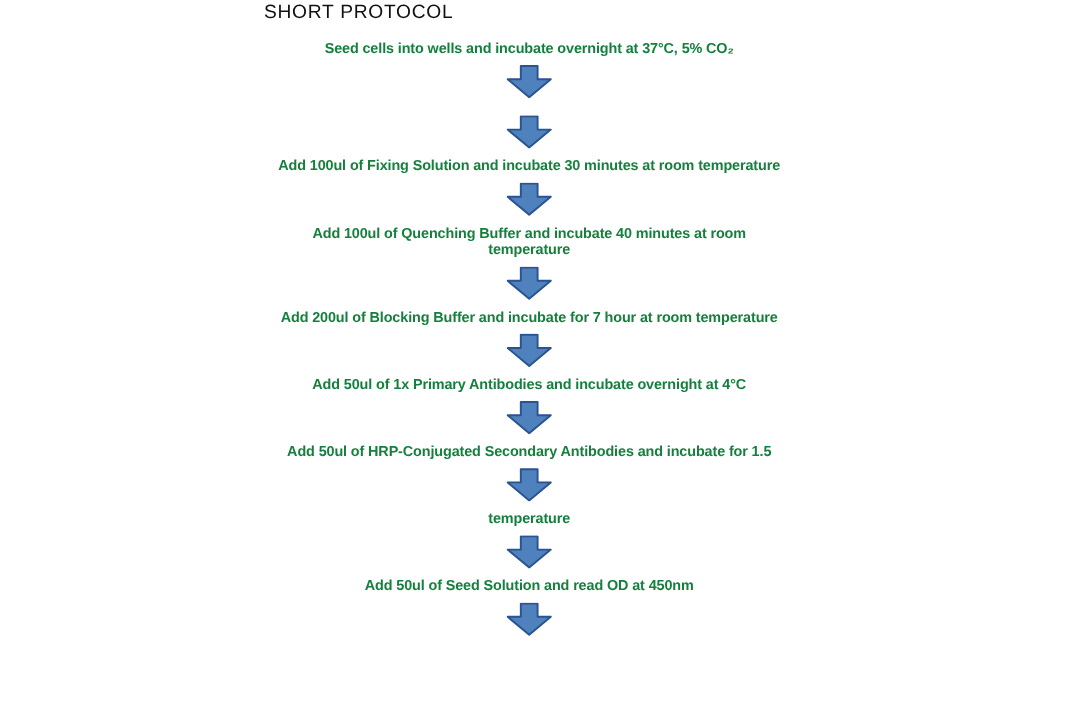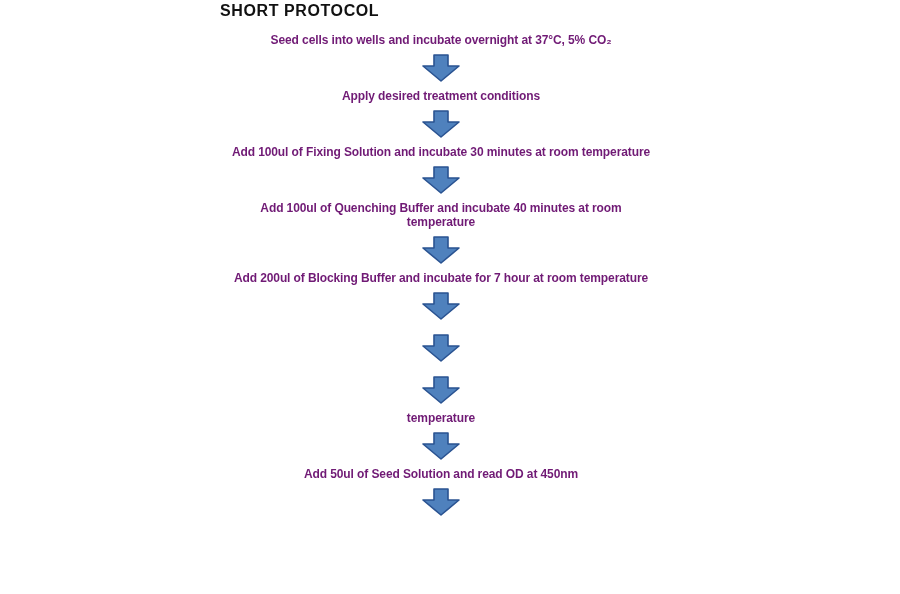--- a/index.html
+++ b/index.html
@@ -12,39 +12,39 @@
   }
   .canvas {
     position: absolute; left: 0; top: 0;
     width: 900px; height: 594px;
     background: #ffffff;
   }
   .title {
     position: absolute;
     left: 220px; top: 2px;
     font-size: 16px;
-    font-weight: bold;
+    font-weight: normal;
     letter-spacing: 0.6px;
     color: #111111;
     white-space: nowrap;
   }
   .flow {
     position: absolute;
     left: 161px; top: 33px;
     width: 560px;
     display: flex;
     flex-direction: column;
     align-items: center;
   }
   .step {
     font-size: 12px;
     font-weight: bold;
     line-height: 14px;
     letter-spacing: -0.1px;
-    color: #701a75;
+    color: #15803d;
     text-align: center;
     white-space: nowrap;
   }
   .step .line { display: block; }
   .arrow {
     margin: 7px 0;
     display: block;
   }
 </style>
 </head>
@@ -57,23 +57,20 @@
   <div class="flow">
 
     <div class="step">
       <span class="line">Seed cells into wells and incubate overnight at 37°C, 5% CO₂</span>
     </div>
 
     <svg class="arrow" width="38" height="28" viewBox="0 0 38 28">
       <polygon points="12,1 26,1 26,12 37,12 19,27 1,12 12,12" stroke-width="1.6" stroke-linejoin="round" fill="#4f81bd" stroke="#2a5391"></polygon>
     </svg>
 
-    <div class="step">
-      <span class="line">Apply desired treatment conditions</span>
-    </div>
 
     <svg class="arrow" width="38" height="28" viewBox="0 0 38 28">
       <polygon points="12,1 26,1 26,12 37,12 19,27 1,12 12,12" stroke-width="1.6" stroke-linejoin="round" fill="#4f81bd" stroke="#2a5391"></polygon>
     </svg>
 
     <div class="step">
       <span class="line">Add 100ul of Fixing Solution and incubate 30 minutes at room temperature</span>
     </div>
 
     <svg class="arrow" width="38" height="28" viewBox="0 0 38 28">
@@ -90,26 +87,30 @@
     </svg>
 
     <div class="step">
       <span class="line">Add 200ul of Blocking Buffer and incubate for 7 hour at room temperature</span>
     </div>
 
     <svg class="arrow" width="38" height="28" viewBox="0 0 38 28">
       <polygon points="12,1 26,1 26,12 37,12 19,27 1,12 12,12" stroke-width="1.6" stroke-linejoin="round" fill="#4f81bd" stroke="#2a5391"></polygon>
     </svg>
 
+    <div class="step">
+      <span class="line">Add 50ul of 1x Primary Antibodies and incubate overnight at 4°C</span>
+    </div>
 
     <svg class="arrow" width="38" height="28" viewBox="0 0 38 28">
       <polygon points="12,1 26,1 26,12 37,12 19,27 1,12 12,12" stroke-width="1.6" stroke-linejoin="round" fill="#4f81bd" stroke="#2a5391"></polygon>
     </svg>
 
     <div class="step">
+      <span class="line">Add 50ul of HRP-Conjugated Secondary Antibodies and incubate for 1.5</span>
     </div>
 
     <svg class="arrow" width="38" height="28" viewBox="0 0 38 28">
       <polygon points="12,1 26,1 26,12 37,12 19,27 1,12 12,12" stroke-width="1.6" stroke-linejoin="round" fill="#4f81bd" stroke="#2a5391"></polygon>
     </svg>
 
     <div class="step">
       <span class="line">temperature</span>
     </div>
 

